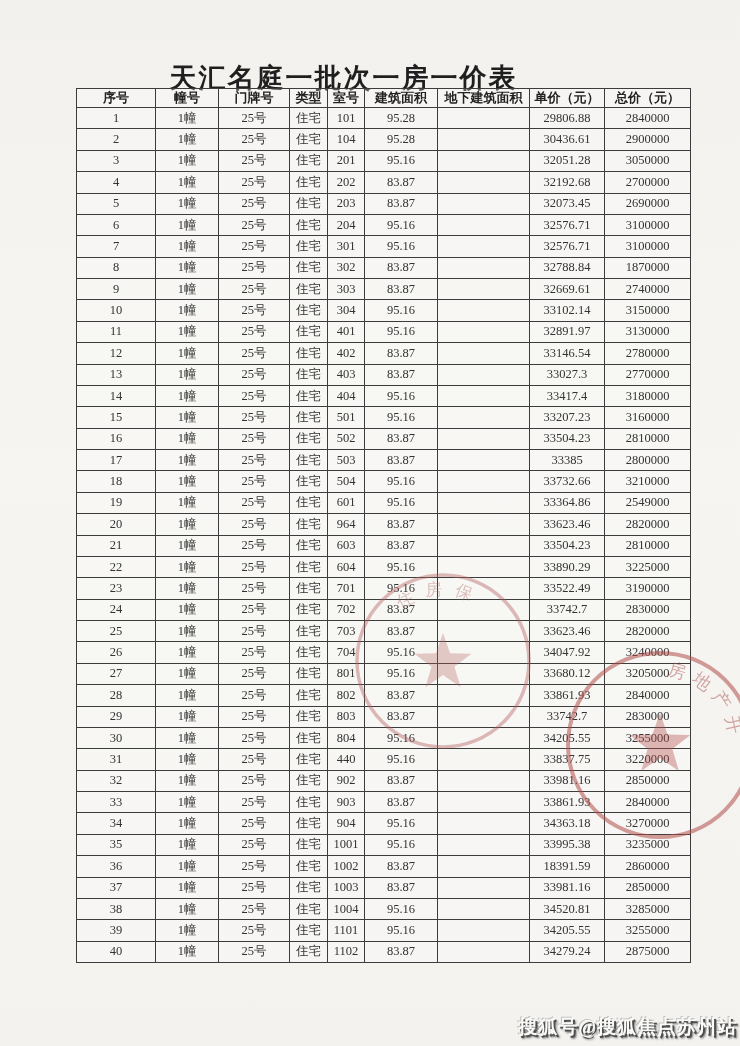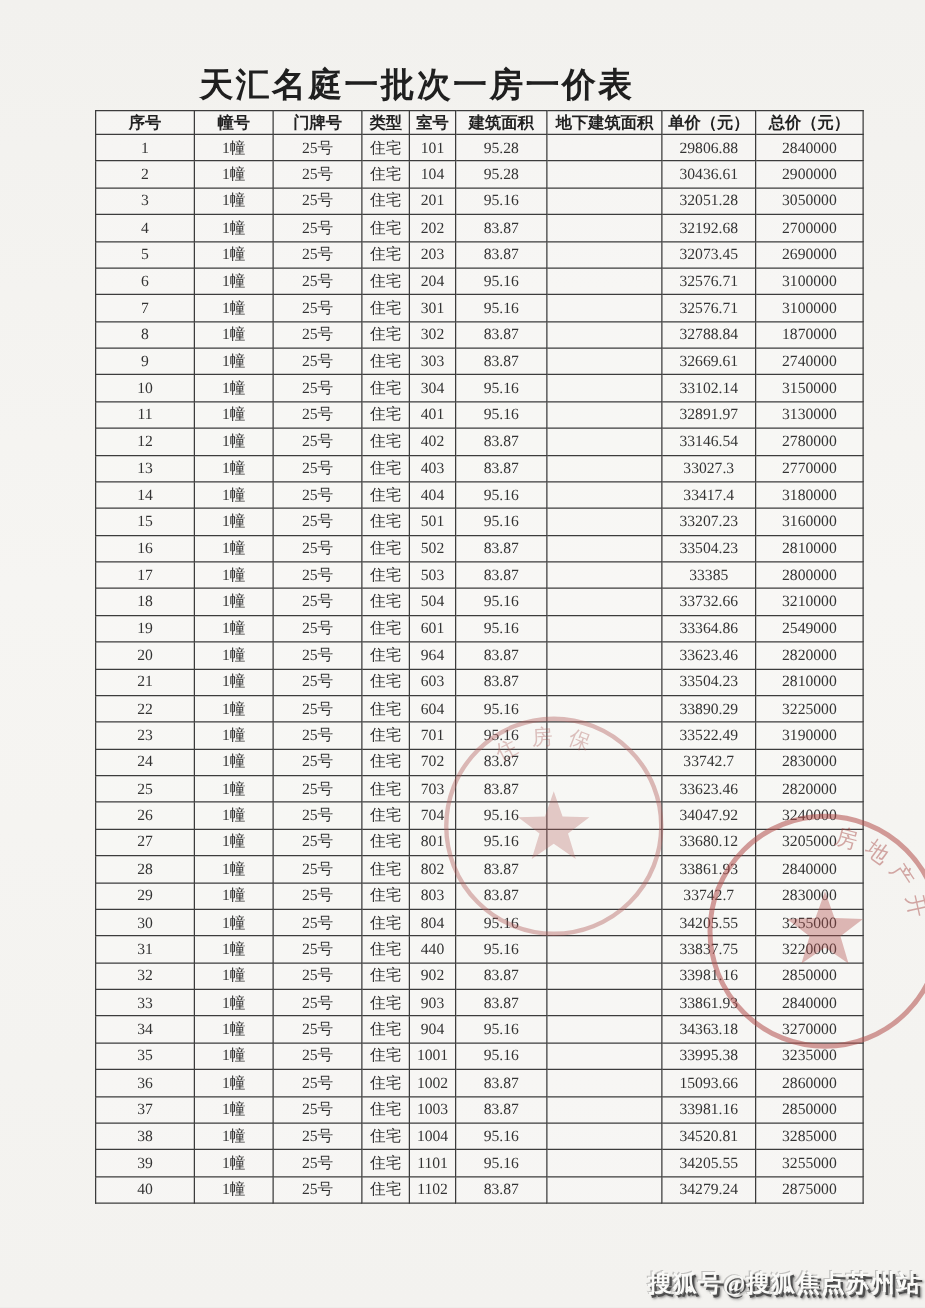--- a/index.html
+++ b/index.html
@@ -9,21 +9,21 @@
     background:#e9e8e5;
   }
   .page{
     position:relative;width:740px;height:1046px;overflow:hidden;
     background:linear-gradient(180deg,#f2f1ee 0%,#f6f5f2 45%,#f3f2ef 100%);
     color:#2b2b2b;
   }
   .title{
     position:absolute;top:48px;left:0;width:663px;
     text-align:center;font-size:27px;font-weight:700;letter-spacing:2px;
-    color:#1f1f1f;margin:2px;
+    color:#1f1f1f;margin:12px;
   }
   table.price{
     position:absolute;left:76px;top:88px;width:612px;height:875px;
     border-collapse:collapse;table-layout:fixed;
     background:rgba(255,255,255,0.25);
   }
   table.price th,table.price td{
     border:1.4px solid #3c3c3c;
     text-align:center;vertical-align:middle;
     padding:0 1px;overflow:hidden;white-space:nowrap;
@@ -460,21 +460,21 @@
           <td>3235000</td>
         </tr>
         <tr>
           <td>36</td>
           <td>1幢</td>
           <td>25号</td>
           <td>住宅</td>
           <td>1002</td>
           <td>83.87</td>
           <td></td>
-          <td>15093.66</td>
+          <td>18391.59</td>
           <td>2860000</td>
         </tr>
         <tr>
           <td>37</td>
           <td>1幢</td>
           <td>25号</td>
           <td>住宅</td>
           <td>1003</td>
           <td>83.87</td>
           <td></td>

